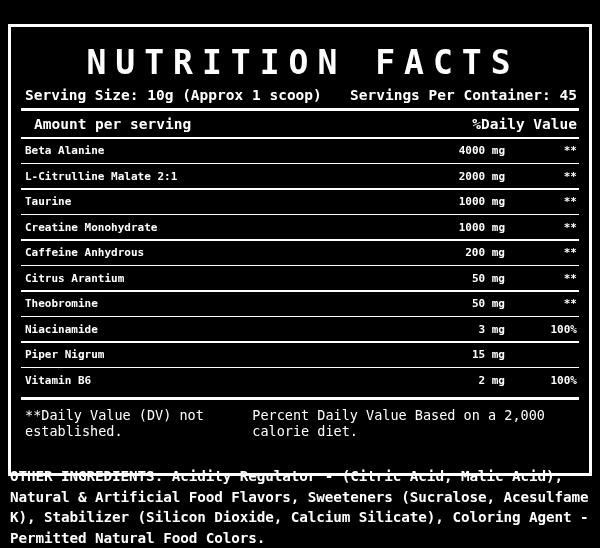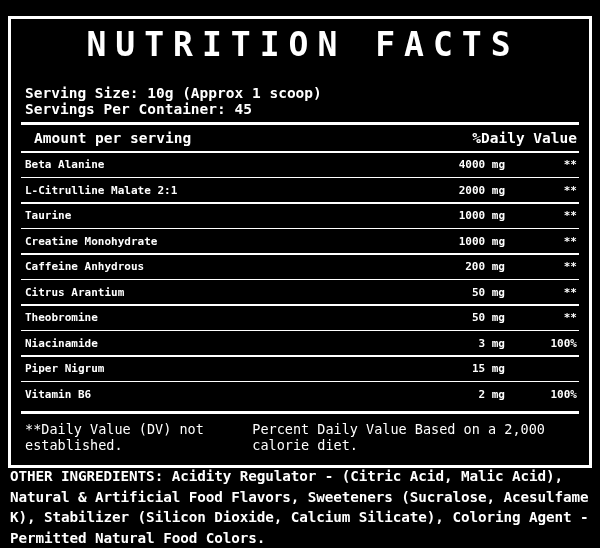--- a/index.html
+++ b/index.html
@@ -18,47 +18,46 @@
   #panel {
     position: relative;
     width: 600px;
     height: 548px;
     background: #000000;
     box-sizing: border-box;
   }
   .facts-box {
     position: absolute;
     left: 8px;
-    top: 16px;
+    top: 24px;
     width: 584px;
     height: 452px;
     border: 3px solid #ffffff;
     box-sizing: border-box;
-    padding: 6px 10px 0 10px;
+    padding: 16px 10px 0 10px;
   }
   .title {
     text-align: center;
     font-size: 33px;
     font-weight: bold;
     letter-spacing: 9px;
     line-height: 40px;
     white-space: nowrap;
     font-family: "DejaVu Sans Mono", monospace;
     padding-left: 6px;
   }
   .serving-row {
     display: flex;
-    justify-content: flex-end;
+    justify-content: space-between;
     align-items: baseline;
     font-size: 14.5px;
     font-weight: bold;
-    margin-top: 20px;
+    margin-top: 4px;
     padding: 0 2px 0 4px;
     letter-spacing: 0px;
-    flex-direction: column;
   }
   .rule-thick {
     height: 3px;
     background: #ffffff;
     margin-top: 5px;
   }
   .rule-thin {
     height: 1.5px;
     background: #ffffff;
   }

